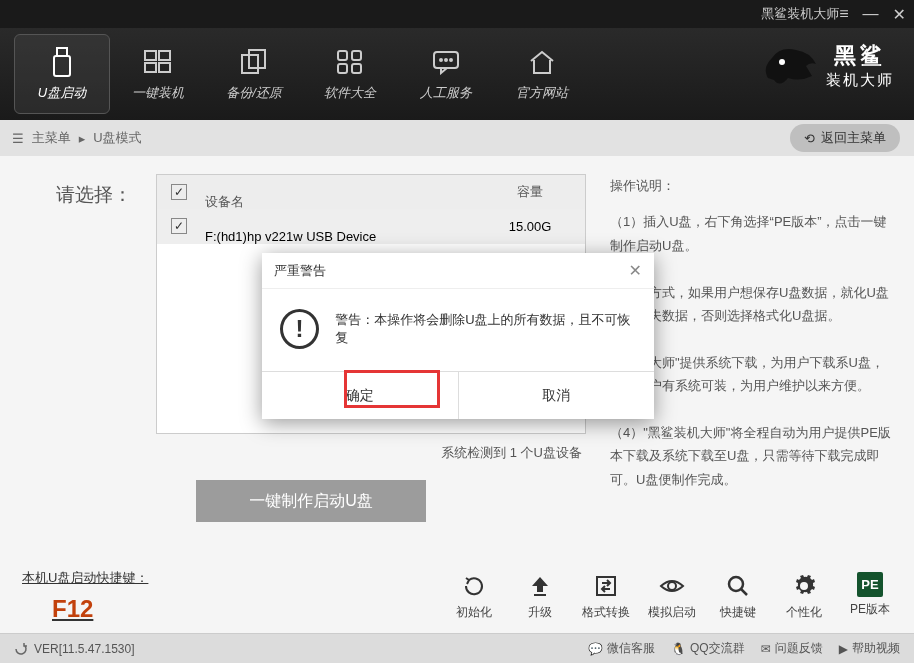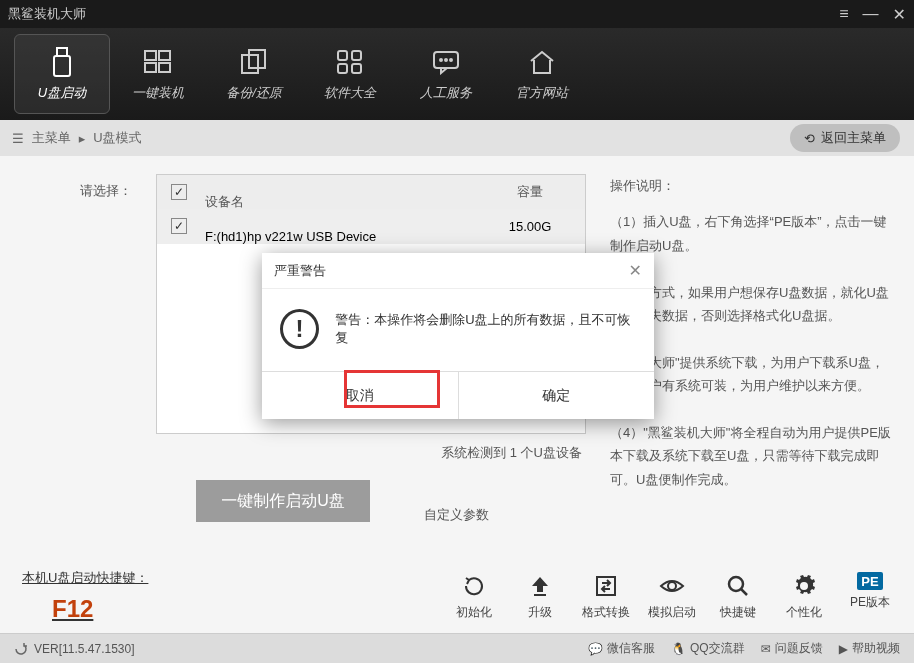--- a/index.html
+++ b/index.html
@@ -1,51 +1,51 @@
 <!DOCTYPE html>
 <html><head>
 <meta charset="utf-8">
 <style>
 * { margin: 0; padding: 0; box-sizing: border-box; font-family: "Microsoft YaHei", sans-serif; }
 body { width: 914px; height: 663px; background: #f5f5f5; overflow: hidden; position: relative; }
 
-.titlebar { height: 28px; background: #1a1a1a; display: flex; align-items: center; justify-content: space-between; padding: 0 8px; color: #ccc; font-size: 13px; }
+.titlebar { height: 28px; background: #1a1a1a; display: flex; align-items: center; justify-content: flex-end; padding: 0 8px; color: #ccc; font-size: 13px; }
 .titlebar-right { display: flex; gap: 14px; align-items: center; }
 .titlebar-right span { cursor: pointer; font-size: 16px; }
 
 .topnav { height: 92px; background: linear-gradient(#2a2a2a, #1a1a1a); display: flex; align-items: center; padding: 0 14px; gap: 0; position: relative; }
 .nav-item { width: 96px; height: 80px; display: flex; flex-direction: column; align-items: center; justify-content: center; color: #ccc; font-size: 13px; gap: 6px; border-radius: 6px; cursor: pointer; font-style: italic; }
 .nav-item.active { border: 1px solid #555; background: rgba(80,80,80,0.3); color: #fff; }
 .nav-icon { height: 32px; display: flex; align-items: center; justify-content: center; }
 .brand { position: absolute; right: 20px; top: 10px; display: flex; align-items: center; color: #fff; gap: 6px; }
 .brand-text { display: flex; flex-direction: column; align-items: center; }
 .brand-text .b1 { font-size: 22px; font-weight: bold; letter-spacing: 4px; }
 .brand-text .b2 { font-size: 15px; letter-spacing: 2px; }
 
 .breadcrumb { height: 36px; background: #e2e2e2; display: flex; align-items: center; padding: 0 12px; color: #666; font-size: 13px; gap: 8px; position: relative; }
 .breadcrumb .back-btn { position: absolute; right: 14px; top: 4px; height: 28px; padding: 0 14px; background: #bfbfbf; border-radius: 14px; display: flex; align-items: center; gap: 6px; font-size: 13px; color: #333; cursor: pointer; }
 
 .content { padding: 18px 22px 0 22px; display: flex; gap: 24px; height: 420px; }
-.left-col { width: 110px; text-align: right; color: #555; font-size: 13px; padding-top: 8px; }
+.left-col { width: 110px; text-align: right; color: #555; font-size: 19px; padding-top: 8px; }
 .mid-col { flex: 0 0 430px; }
 .right-col { flex: 1; color: #555; font-size: 13px; line-height: 1.8; }
 .right-col .rtitle { margin-bottom: 13px; }
 
 .table { border: 1px solid #ccc; background: #fff; }
 .trow { display: flex; align-items: center; height: 34px; font-size: 13px; }
 .thead { background: #ededed; color: #555; font-weight: normal; }
 .tcell-chk { width: 44px; display: flex; justify-content: center; }
 .tcell-name { flex: 1; padding-left: 4px; margin-top: 20px; }
 .tcell-cap { width: 110px; text-align: center; }
 .tbody-pad { height: 190px; border-top: 1px solid #eee; }
 .chk { width: 16px; height: 16px; border: 1px solid #888; display: inline-flex; align-items: center; justify-content: center; font-size: 12px; color: #333; }
 
 .detect-line { text-align: right; font-size: 13px; color: #555; padding: 10px 4px 0 0; }
 
-.big-btn { width: 174px; height: 42px; background: #9c9c9c; color: #fff; font-size: 16px; display: flex; align-items: center; justify-content: center; margin: 18px 0 16px 40px; }
+.big-btn { width: 230px; height: 42px; background: #9c9c9c; color: #fff; font-size: 16px; display: flex; align-items: center; justify-content: center; margin: 18px 0 8px 40px; }
 .custom-params { font-size: 13px; color: #555; margin: -32px 0 0 268px; }
 
 .hotkey-line { position: absolute; left: 22px; bottom: 40px; font-size: 13px; color: #333; text-decoration: underline; }
 .hotkey-line .key { color: #c2410c; font-size: 24px; font-weight: bold; display: block; margin-top: 8px; margin-left: 30px; }
 
 .toolbar { position: absolute; right: 20px; bottom: 42px; display: flex; gap: 18px; }
 .tool-item { width: 48px; display: flex; flex-direction: column; align-items: center; gap: 4px; color: #444; font-size: 12px; cursor: pointer; }
 .tool-icon { width: 28px; height: 28px; display: flex; align-items: center; justify-content: center; }
 
 .statusbar { position: absolute; bottom: 0; left: 0; right: 0; height: 30px; background: #dcdcdc; border-top: 1px solid #ccc; display: flex; align-items: center; padding: 0 14px; font-size: 12px; color: #555; gap: 18px; }
@@ -131,20 +131,30 @@
   </div>
   <div class="nav-item">
     <div class="nav-icon">
         <svg width="30" height="26" viewBox="0 0 30 26" fill="none" stroke="#ccc" stroke-width="2">
           <path d="M4 12 L15 3 L26 12"></path>
           <path d="M7 11 V24 H23 V11"></path>
         </svg>
       </div>
     <span>官方网站</span>
   </div>
+  <div class="brand">
+    <svg width="60" height="54" viewBox="0 0 60 54">
+        <path d="M8 40 Q2 30 12 20 Q20 8 36 12 Q50 14 56 26 Q50 24 46 28 L52 38 Q40 44 28 40 Q20 50 14 42 Z" fill="#111"></path>
+        <circle cx="22" cy="24" r="3" fill="#fff"></circle>
+      </svg>
+    <div class="brand-text">
+      <span class="b1">黑鲨</span>
+      <span class="b2">装机大师</span>
+    </div>
+  </div>
 </div>
 
 <div class="breadcrumb">
   <span>☰</span>
   <span>主菜单</span>
   <span>▸</span>
   <span>U盘模式</span>
   <div class="back-btn">
     <span>⟲</span>
     <span>返回主菜单</span>
@@ -170,21 +180,20 @@
           </div>
         <div class="tcell-name">F:(hd1)hp v221w USB Device</div>
         <div class="tcell-cap">15.00G</div>
       </div>
       <div class="tbody-pad"></div>
     </div>
     <div class="detect-line">系统检测到 1 个U盘设备</div>
     <div style="display:flex;align-items:center;">
       <div class="big-btn">一键制作启动U盘</div>
     </div>
-    <div class="custom-params">自定义参数</div>
   </div>
   <div class="right-col">
     <div class="rtitle">操作说明：</div>
     <p>（1）插入U盘，右下角选择“PE版本”，点击一键制作启动U盘。</p><br>
     <p>格式化方式，如果用户想保存U盘数据，就化U盘且不丢失数据，否则选择格式化U盘据。</p><br>
     <p>鲨装机大师"提供系统下载，为用户下载系U盘，保证用户有系统可装，为用户维护以来方便。</p><br>
     <p>（4）"黑鲨装机大师"将全程自动为用户提供PE版本下载及系统下载至U盘，只需等待下载完成即可。U盘便制作完成。</p>
   </div>
 </div>
 
@@ -242,21 +251,21 @@
     </div>
   <div class="tool-item">
       <div class="tool-icon">
         <svg width="24" height="24" viewBox="0 0 24 24" fill="#333">
           <path d="M12 8a4 4 0 100 8 4 4 0 000-8zm9 4l2 1-1 3-2-1a9 9 0 01-2 2l1 2-3 1-1-2a9 9 0 01-3 0l-1 2-3-1 1-2a9 9 0 01-2-2l-2 1-1-3 2-1a9 9 0 010-3l-2-1 1-3 2 1a9 9 0 012-2l-1-2 3-1 1 2a9 9 0 013 0l1-2 3 1-1 2a9 9 0 012 2l2-1 1 3-2 1a9 9 0 010 3z"></path>
         </svg>
       </div>
       <span>个性化</span>
     </div>
   <div class="tool-item">
-      <div class="tool-icon" style="background:#0369a1;color:#fff;font-weight:bold;font-size:13px;width:26px;height:18px;border-radius:2px;">PE</div>
+      <div class="tool-icon" style="background:#14532d;color:#fff;font-weight:bold;font-size:13px;width:26px;height:25px;border-radius:2px;">PE</div>
       <span>PE版本</span>
     </div>
 </div>
 
 <div class="statusbar">
   <div class="ver">
     <svg width="14" height="14" viewBox="0 0 14 14" fill="none" stroke="#666" stroke-width="1.5">
         <path d="M2 7a5 5 0 109-3"></path>
         <path d="M10 1v3h3"></path>
       </svg>
@@ -273,17 +282,17 @@
 <div class="overlay">
   <div class="overlay-title">
     <span>严重警告</span>
     <span style="cursor:pointer;color:#888;font-size:16px;">✕</span>
   </div>
   <div class="overlay-body">
     <div class="warn-icon">!</div>
     <div>警告：本操作将会删除U盘上的所有数据，且不可恢复</div>
   </div>
   <div class="overlay-btns">
+    <button>确定</button>
     <button>取消</button>
-    <button>确定</button>
   </div>
 </div>
 <div class="ok-highlight"></div>
 
 </body></html>

